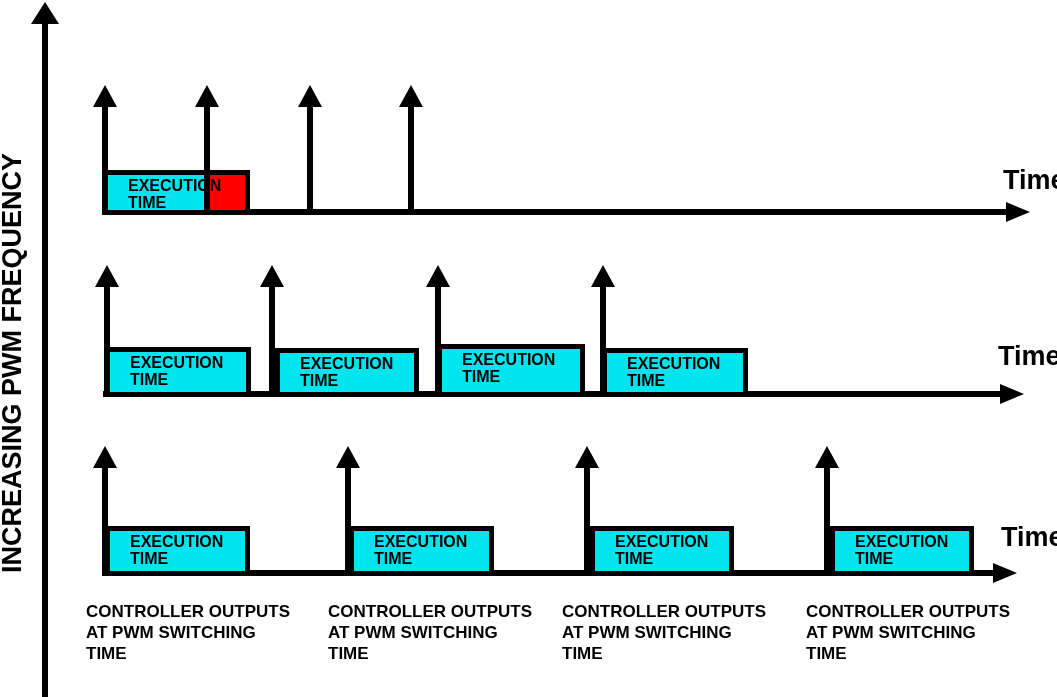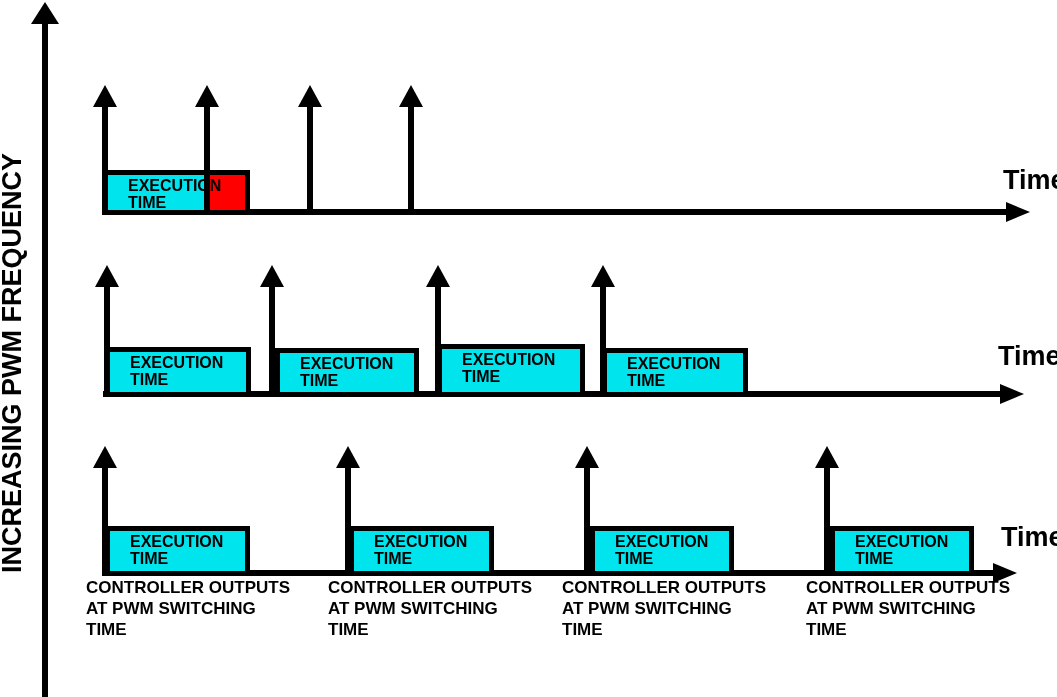--- a/index.html
+++ b/index.html
@@ -49,21 +49,21 @@
   .efill-red  { background: var(--overrun-fill); height: 100%; flex: 1; }
   .etext {
     position: absolute; left: 20px; top: 2px;
     font-size: 16px; font-weight: bold; line-height: 17px;
     white-space: nowrap; color: var(--ink);
   }
   .etext span { display: block; }
   .ctrl {
     position: absolute;
     font-size: 17px; font-weight: bold; line-height: 21px;
-    white-space: nowrap; color: var(--ink);
+    white-space: nowrap; color: var(--ink); margin-top: 24px;
   }
   .ctrl span { display: block; }
   .timelbl {
     position: absolute;
     font-size: 27px; font-weight: bold; white-space: nowrap;
     color: var(--ink);
   }
   .axis-label {
     position: absolute;
     left: -206px; top: 346px;

